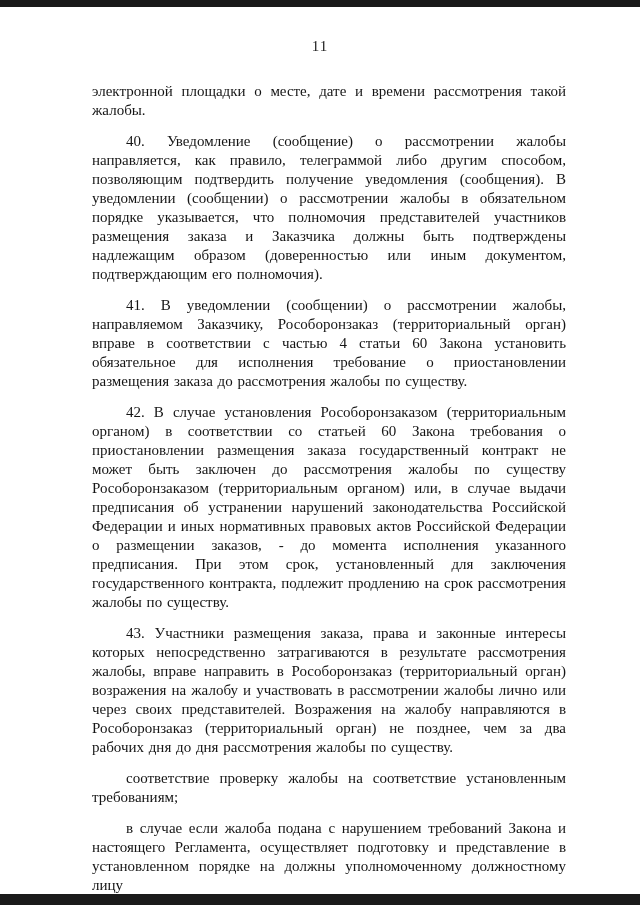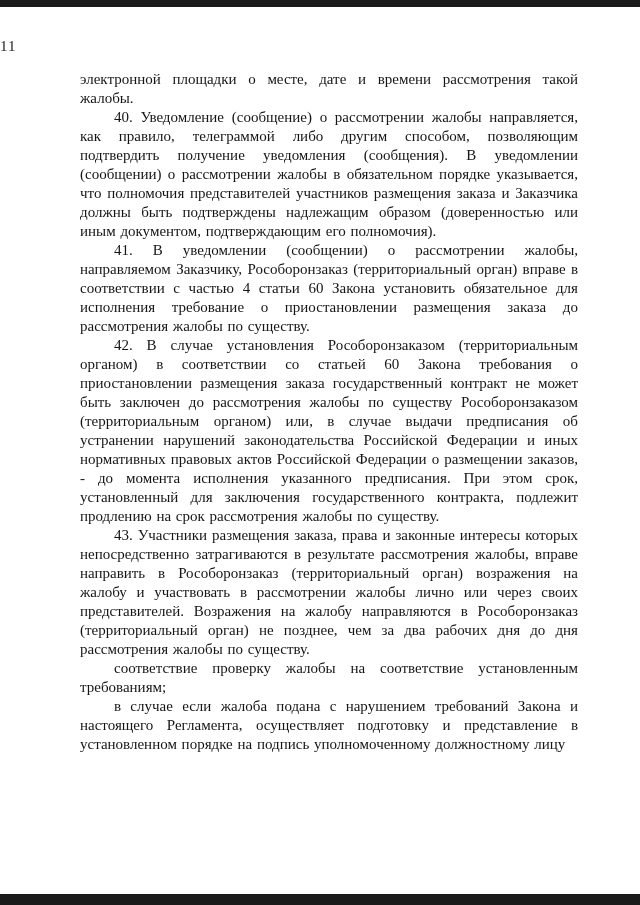--- a/index.html
+++ b/index.html
@@ -30,32 +30,33 @@
     left: 0;
     width: 100%;
     height: 11px;
     background: #1a1a1a;
   }
   .page-number {
     position: absolute;
     top: 38px;
     left: 0;
     width: 100%;
+    text-align: center;
     font-size: 15px;
     color: #1c1c1c;
     letter-spacing: 1px;
   }
   .text-block {
     position: absolute;
     top: 70px;
     left: 80px;
     width: 498px;
   }
   .text-block p {
-    margin: 0;
+    margin: 12px;
     font-size: 15px;
     line-height: 19px;
     text-align: justify;
     text-justify: inter-word;
     word-spacing: 1px;
     color: #151515;
   }
   .text-block p.indent {
     text-indent: 34px;
   }
@@ -69,18 +70,18 @@
 
   <div class="page-number">11</div>
 
   <div class="text-block">
     <p>электронной площадки о месте, дате и времени рассмотрения такой жалобы.</p>
     <p class="indent">40. Уведомление (сообщение) о рассмотрении жалобы направляется, как правило, телеграммой либо другим способом, позволяющим подтвердить получение уведомления (сообщения). В уведомлении (сообщении) о рассмотрении жалобы в обязательном порядке указывается, что полномочия представителей участников размещения заказа и Заказчика должны быть подтверждены надлежащим образом (доверенностью или иным документом, подтверждающим его полномочия).</p>
     <p class="indent">41. В уведомлении (сообщении) о рассмотрении жалобы, направляемом Заказчику, Рособоронзаказ (территориальный орган) вправе в соответствии с частью 4 статьи 60 Закона установить обязательное для исполнения требование о приостановлении размещения заказа до рассмотрения жалобы по существу.</p>
     <p class="indent">42. В случае установления Рособоронзаказом (территориальным органом) в соответствии со статьей 60 Закона требования о приостановлении размещения заказа государственный контракт не может быть заключен до рассмотрения жалобы по существу Рособоронзаказом (территориальным органом) или, в случае выдачи предписания об устранении нарушений законодательства Российской Федерации и иных нормативных правовых актов Российской Федерации о размещении заказов, - до момента исполнения указанного предписания. При этом срок, установленный для заключения государственного контракта, подлежит продлению на срок рассмотрения жалобы по существу.</p>
     <p class="indent">43. Участники размещения заказа, права и законные интересы которых непосредственно затрагиваются в результате рассмотрения жалобы, вправе направить в Рособоронзаказ (территориальный орган) возражения на жалобу и участвовать в рассмотрении жалобы лично или через своих представителей. Возражения на жалобу направляются в Рособоронзаказ (территориальный орган) не позднее, чем за два рабочих дня до дня рассмотрения жалобы по существу.</p>
     <p class="indent">соответствие проверку жалобы на соответствие установленным требованиям;</p>
-    <p class="indent">в случае если жалоба подана с нарушением требований Закона и настоящего Регламента, осуществляет подготовку и представление в установленном порядке на подпись уполномоченному должностному лицу</p>
+    <p class="indent">в случае если жалоба подана с нарушением требований Закона и настоящего Регламента, осуществляет подготовку и представление в установленном порядке на должны уполномоченному должностному лицу</p>
   </div>
 
   <div class="scan-bar-bottom"></div>
 
 </div>
 
 </body></html>

